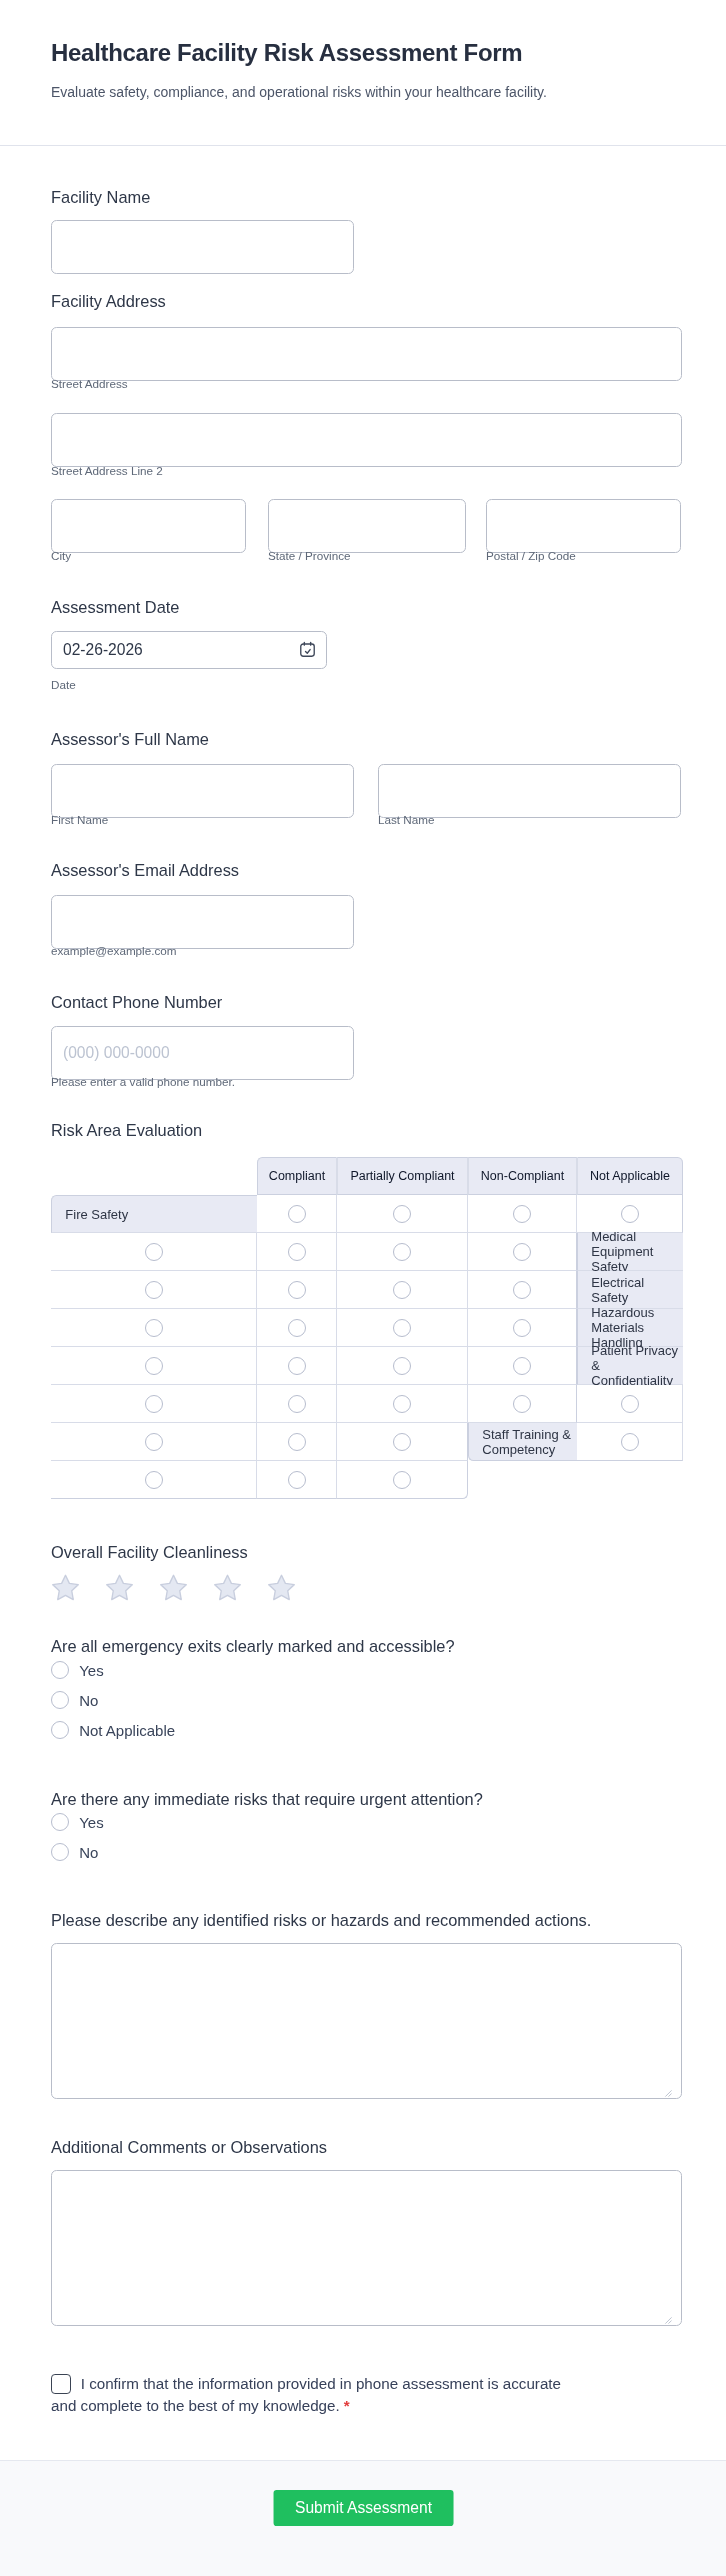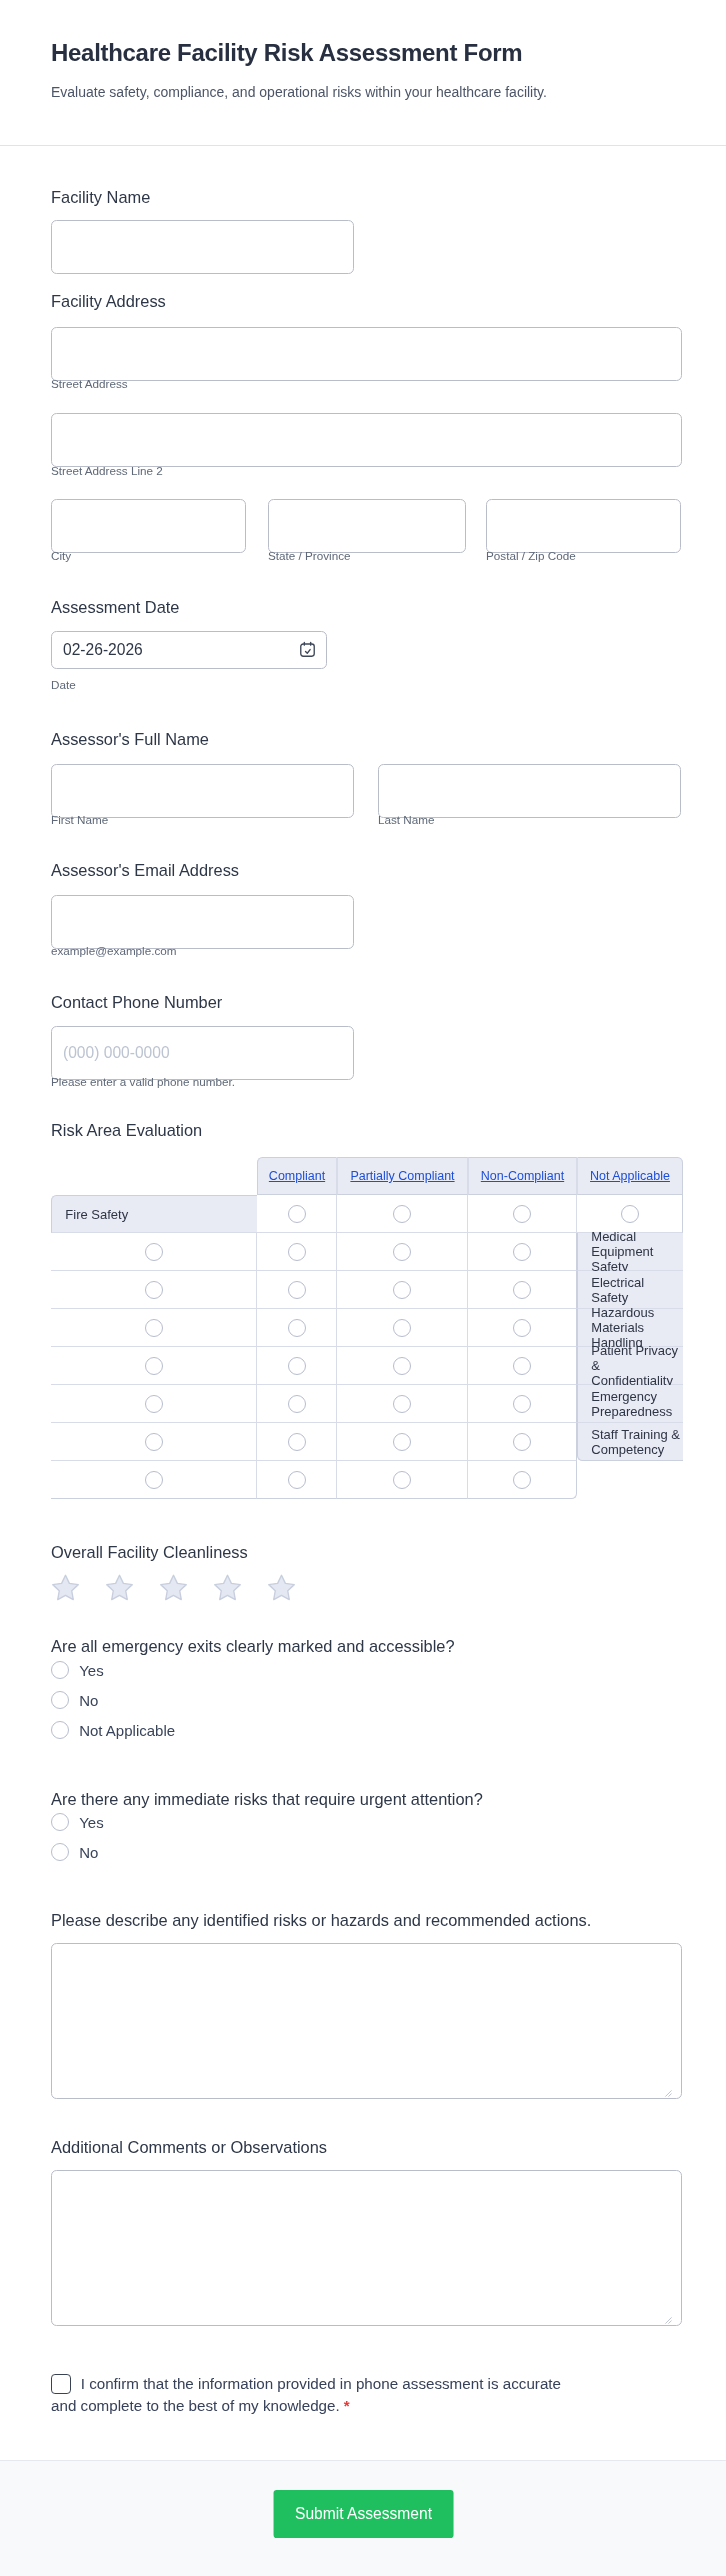--- a/index.html
+++ b/index.html
@@ -26,22 +26,22 @@
   .textarea{box-sizing:border-box;left:51px;width:631px;height:156px;background:#fff;
             border:0.8px solid #B8BDC9;border-radius:5.5px;resize:none;font-family:"Liberation Sans",sans-serif;
             font-size:15px;color:#2E3748;padding:9.4px 11px;}
   .resize-handle{position:absolute;width:9.4px;height:9.4px;}
 
   
   .risk-table{left:51px;top:1157px;width:631px;display:grid;
               grid-template-columns:206px 80px 131px 109px 106px;grid-auto-rows:38px;}
   .rt-corner{background:transparent;}
   .rt-head{box-sizing:border-box;background:#E8EAF4;display:flex;align-items:center;justify-content:center;
-           font-size:12.5px;font-weight:500;color:#1d4ed8;border-top:0.8px solid #CBD0DF;
-           border-bottom:0.8px solid #CBD0DF;border-right:0.8px solid #D8DCE8;border-left:0.8px solid #D8DCE8;text-decoration:underline;}
+           font-size:12.5px;font-weight:500;color:#0f172a;border-top:0.8px solid #CBD0DF;
+           border-bottom:0.8px solid #CBD0DF;border-right:0.8px solid #D8DCE8;border-left:0.8px solid #D8DCE8;}
   .rt-head.first{border-left:0.8px solid #CBD0DF;border-top-left-radius:5.5px;}
   .rt-head.last{border-right:0.8px solid #CBD0DF;border-top-right-radius:5.5px;}
   .rt-rowlabel{box-sizing:border-box;background:#E8EAF4;display:flex;align-items:center;padding-left:13.3px;
                font-size:13px;font-weight:500;color:#2E3545;border-left:0.8px solid #CBD0DF;
                border-bottom:0.8px solid #D8DCE8;}
   .rt-rowlabel.firstrow{border-top:0.8px solid #CBD0DF;border-top-left-radius:5.5px;}
   .rt-rowlabel.lastrow{border-bottom:0.8px solid #CBD0DF;border-bottom-left-radius:5.5px;}
   .rt-cell{box-sizing:border-box;background:#fff;display:flex;align-items:center;justify-content:center;
            border-right:0.8px solid #D8DCE8;border-bottom:0.8px solid #D8DCE8;}
   .rt-cell.lastcol{border-right:0.8px solid #CBD0DF;}
@@ -57,21 +57,21 @@
   .radio-group{left:51px;}
   .radio-option{display:flex;align-items:center;gap:10.2px;height:30px;cursor:pointer;}
   .radio-option span.opt-label{font-size:15px;color:#39445A;}
 
   .confirm{left:51px;top:2373px;width:617px;font-size:15.2px;color:#37415A;line-height:22px;}
   .checkbox{display:inline-block;box-sizing:border-box;width:19.5px;height:19.5px;border:1.6px solid #3A4353;
             border-radius:3.9px;background:#fff;margin-right:10.2px;vertical-align:-4.7px;cursor:pointer;}
   .req{color:#E23D3D;font-weight:700;margin-left:3.9px;}
 
   .bottom-band{left:0;top:2460px;width:727px;height:116px;background:#F8F9FB;border-top:0.8px solid #E5E8EF;}
-  .submit-btn{left:50%;top:2490px;transform:translateX(-50%);height:48px;padding:0 22px;border:none;
+  .submit-btn{left:50%;top:2490px;transform:translateX(-50%);height:36px;padding:0 22px;border:none;
               border-radius:3.1px;background:#1FBF5F;color:#fff;font-size:15.6px;font-weight:500;
               font-family:"Liberation Sans",sans-serif;cursor:pointer;white-space:nowrap;}
 </style>
 </head>
 <body>
 
 <div class="abs page-title">Healthcare Facility Risk Assessment Form</div>
 <div class="abs page-subtitle">Evaluate safety, compliance, and operational risks within your healthcare facility.</div>
 <div class="abs divider"></div>
 
@@ -193,21 +193,20 @@
     </div>
     <div class="rt-cell">
       <span class="radio"></span>
     </div>
     <div class="rt-cell">
       <span class="radio"></span>
     </div>
     <div class="rt-cell lastcol">
       <span class="radio"></span>
     </div>
-    <div class="rt-rowlabel">Emergency Preparedness</div>
     <div class="rt-cell">
       <span class="radio"></span>
     </div>
     <div class="rt-cell">
       <span class="radio"></span>
     </div>
     <div class="rt-cell">
       <span class="radio"></span>
     </div>
     <div class="rt-cell lastcol">

